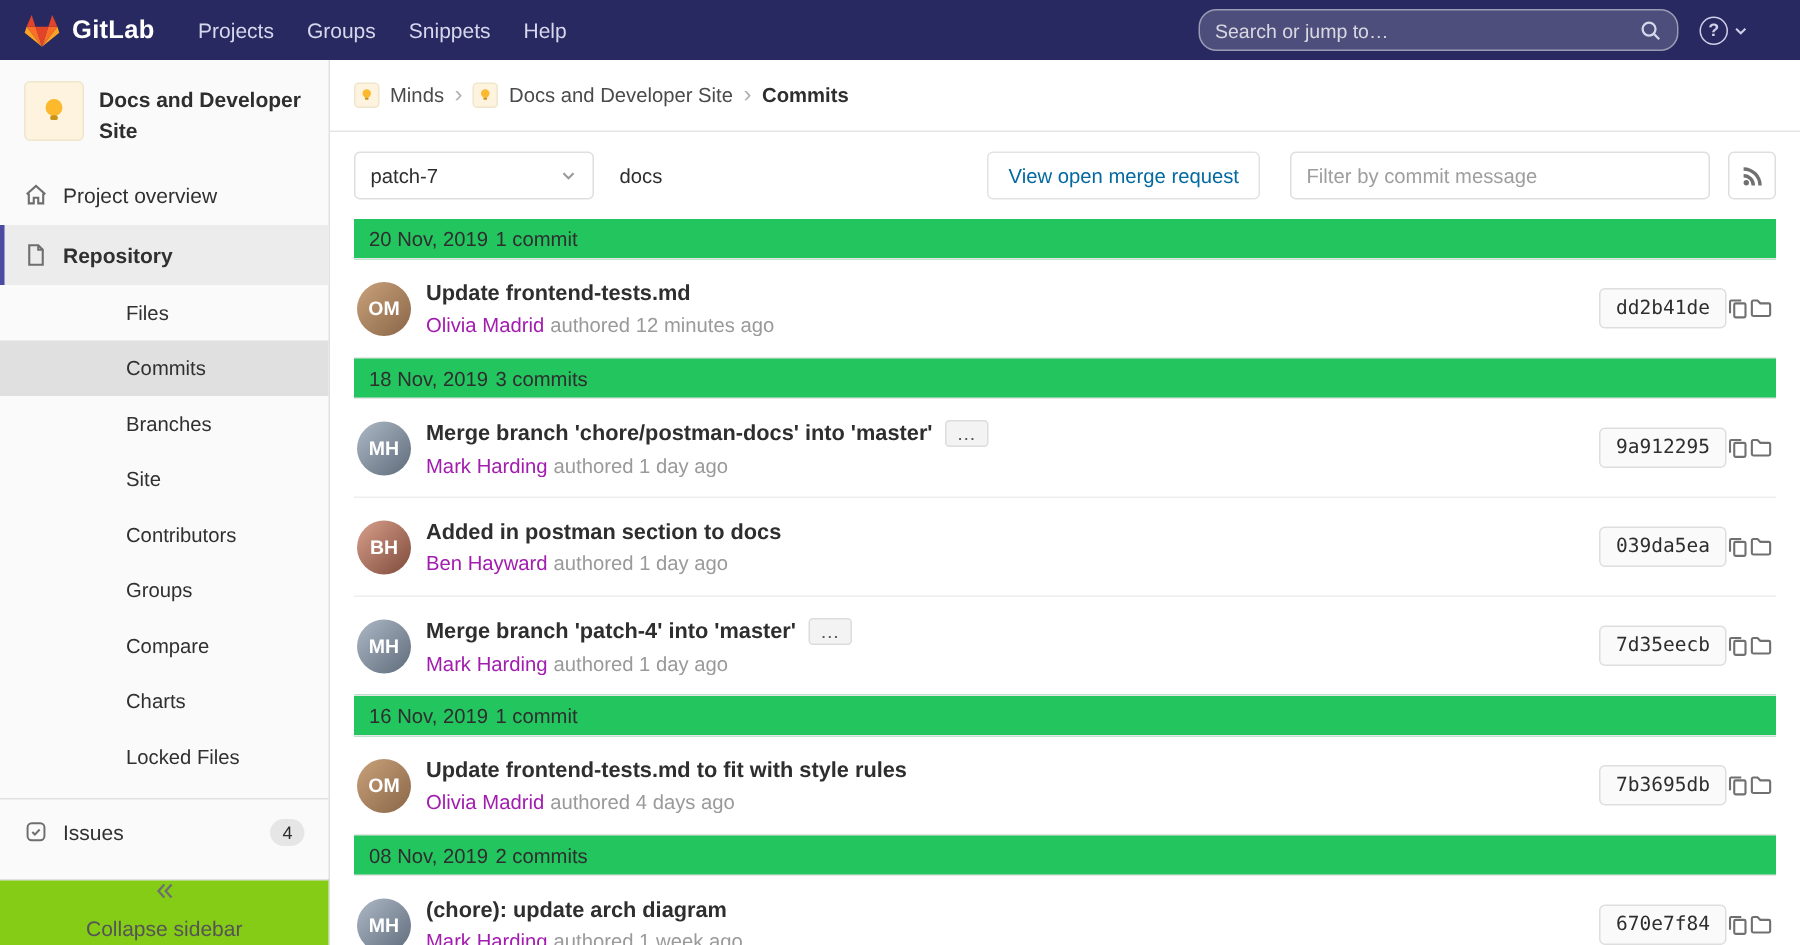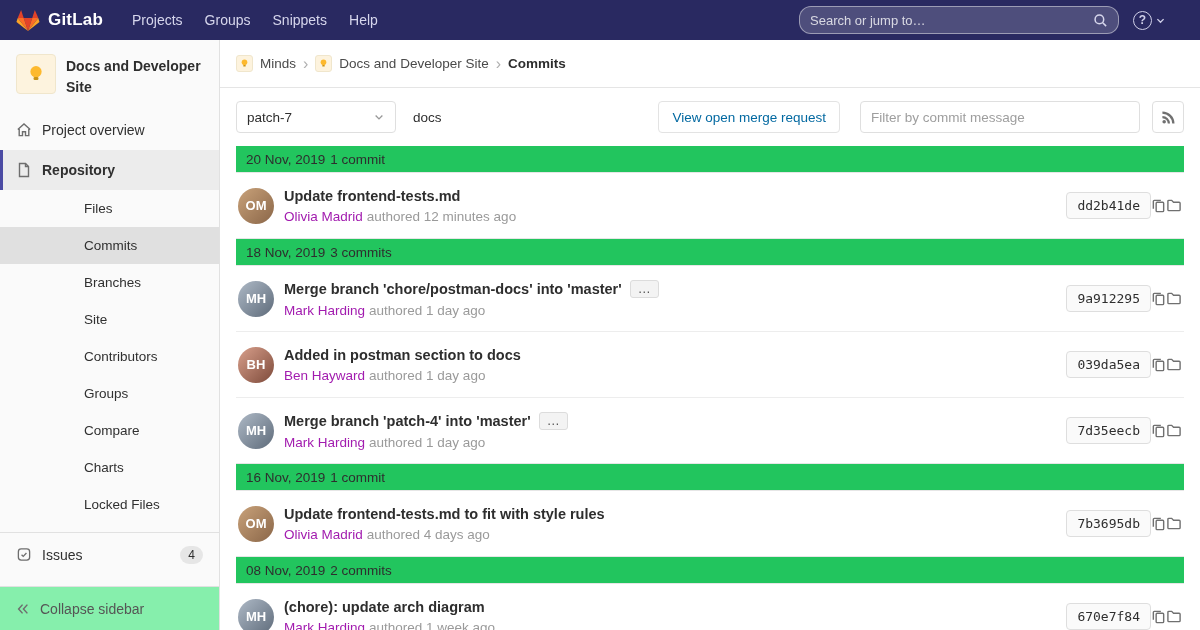--- a/index.html
+++ b/index.html
@@ -40,22 +40,22 @@
   .side-item .svgicon { color:#6e6e6e; flex:0 0 16px; }
   .side-item.section-active { background:#ececec; border-left:3px solid #4b4ba3; padding-left:13px; font-weight:bold; }
   .sub-list { }
   .sub-item { display:block; height:37px; line-height:37px; padding-left:84px; font-size:13.5px;
               color:#303030; text-decoration:none; }
   .sub-item.active { background:#e0e0e0; }
   .issues-item { border-top:1px solid #e1e1e1; margin-top:9px; height:44px; justify-content:flex-start; }
   .issues-badge { margin-left:auto; background:rgba(0,0,0,.08); color:#2e2e2e; font-size:12px;
                   border-radius:9px; padding:2px 8px; }
   .collapse-bar { margin-top:auto; border-top:1px solid #e1e1e1; height:44px; display:flex; align-items:center;
-                  gap:10px; padding:0 16px; font-size:14px; color:#555; background:#86efac; border-right:0;
-                  border-left:0; border-bottom:0; width:100%; text-align:left; font-family:"Liberation Sans", sans-serif; }
+                  gap:10px; padding:0 16px; font-size:14px; color:#555; background:#84cc16; border-right:0;
+                  border-left:0; border-bottom:0; width:100%; text-align:left; font-family:"Liberation Sans", sans-serif;flex-direction:column; }
   .collapse-bar .svgicon { color:#6e6e6e; }
 
   
   .main { flex:1; display:flex; flex-direction:column; min-width:0; }
   .breadcrumb-bar { height:48px; border-bottom:1px solid #e5e5e5; display:flex; align-items:center;
                     padding:0 16px; gap:7px; font-size:13.5px; color:#4a4a4a; flex:0 0 48px; }
   .crumb-avatar { width:17px; height:17px; border-radius:3px; background:#fdf3de; border:1px solid #f0e6cc;
                   display:inline-flex; align-items:center; justify-content:center; }
   .crumb-link { color:#4a4a4a; text-decoration:none; }
   .crumb-sep { color:#b0b0b0; font-size:16px; line-height:1; }

